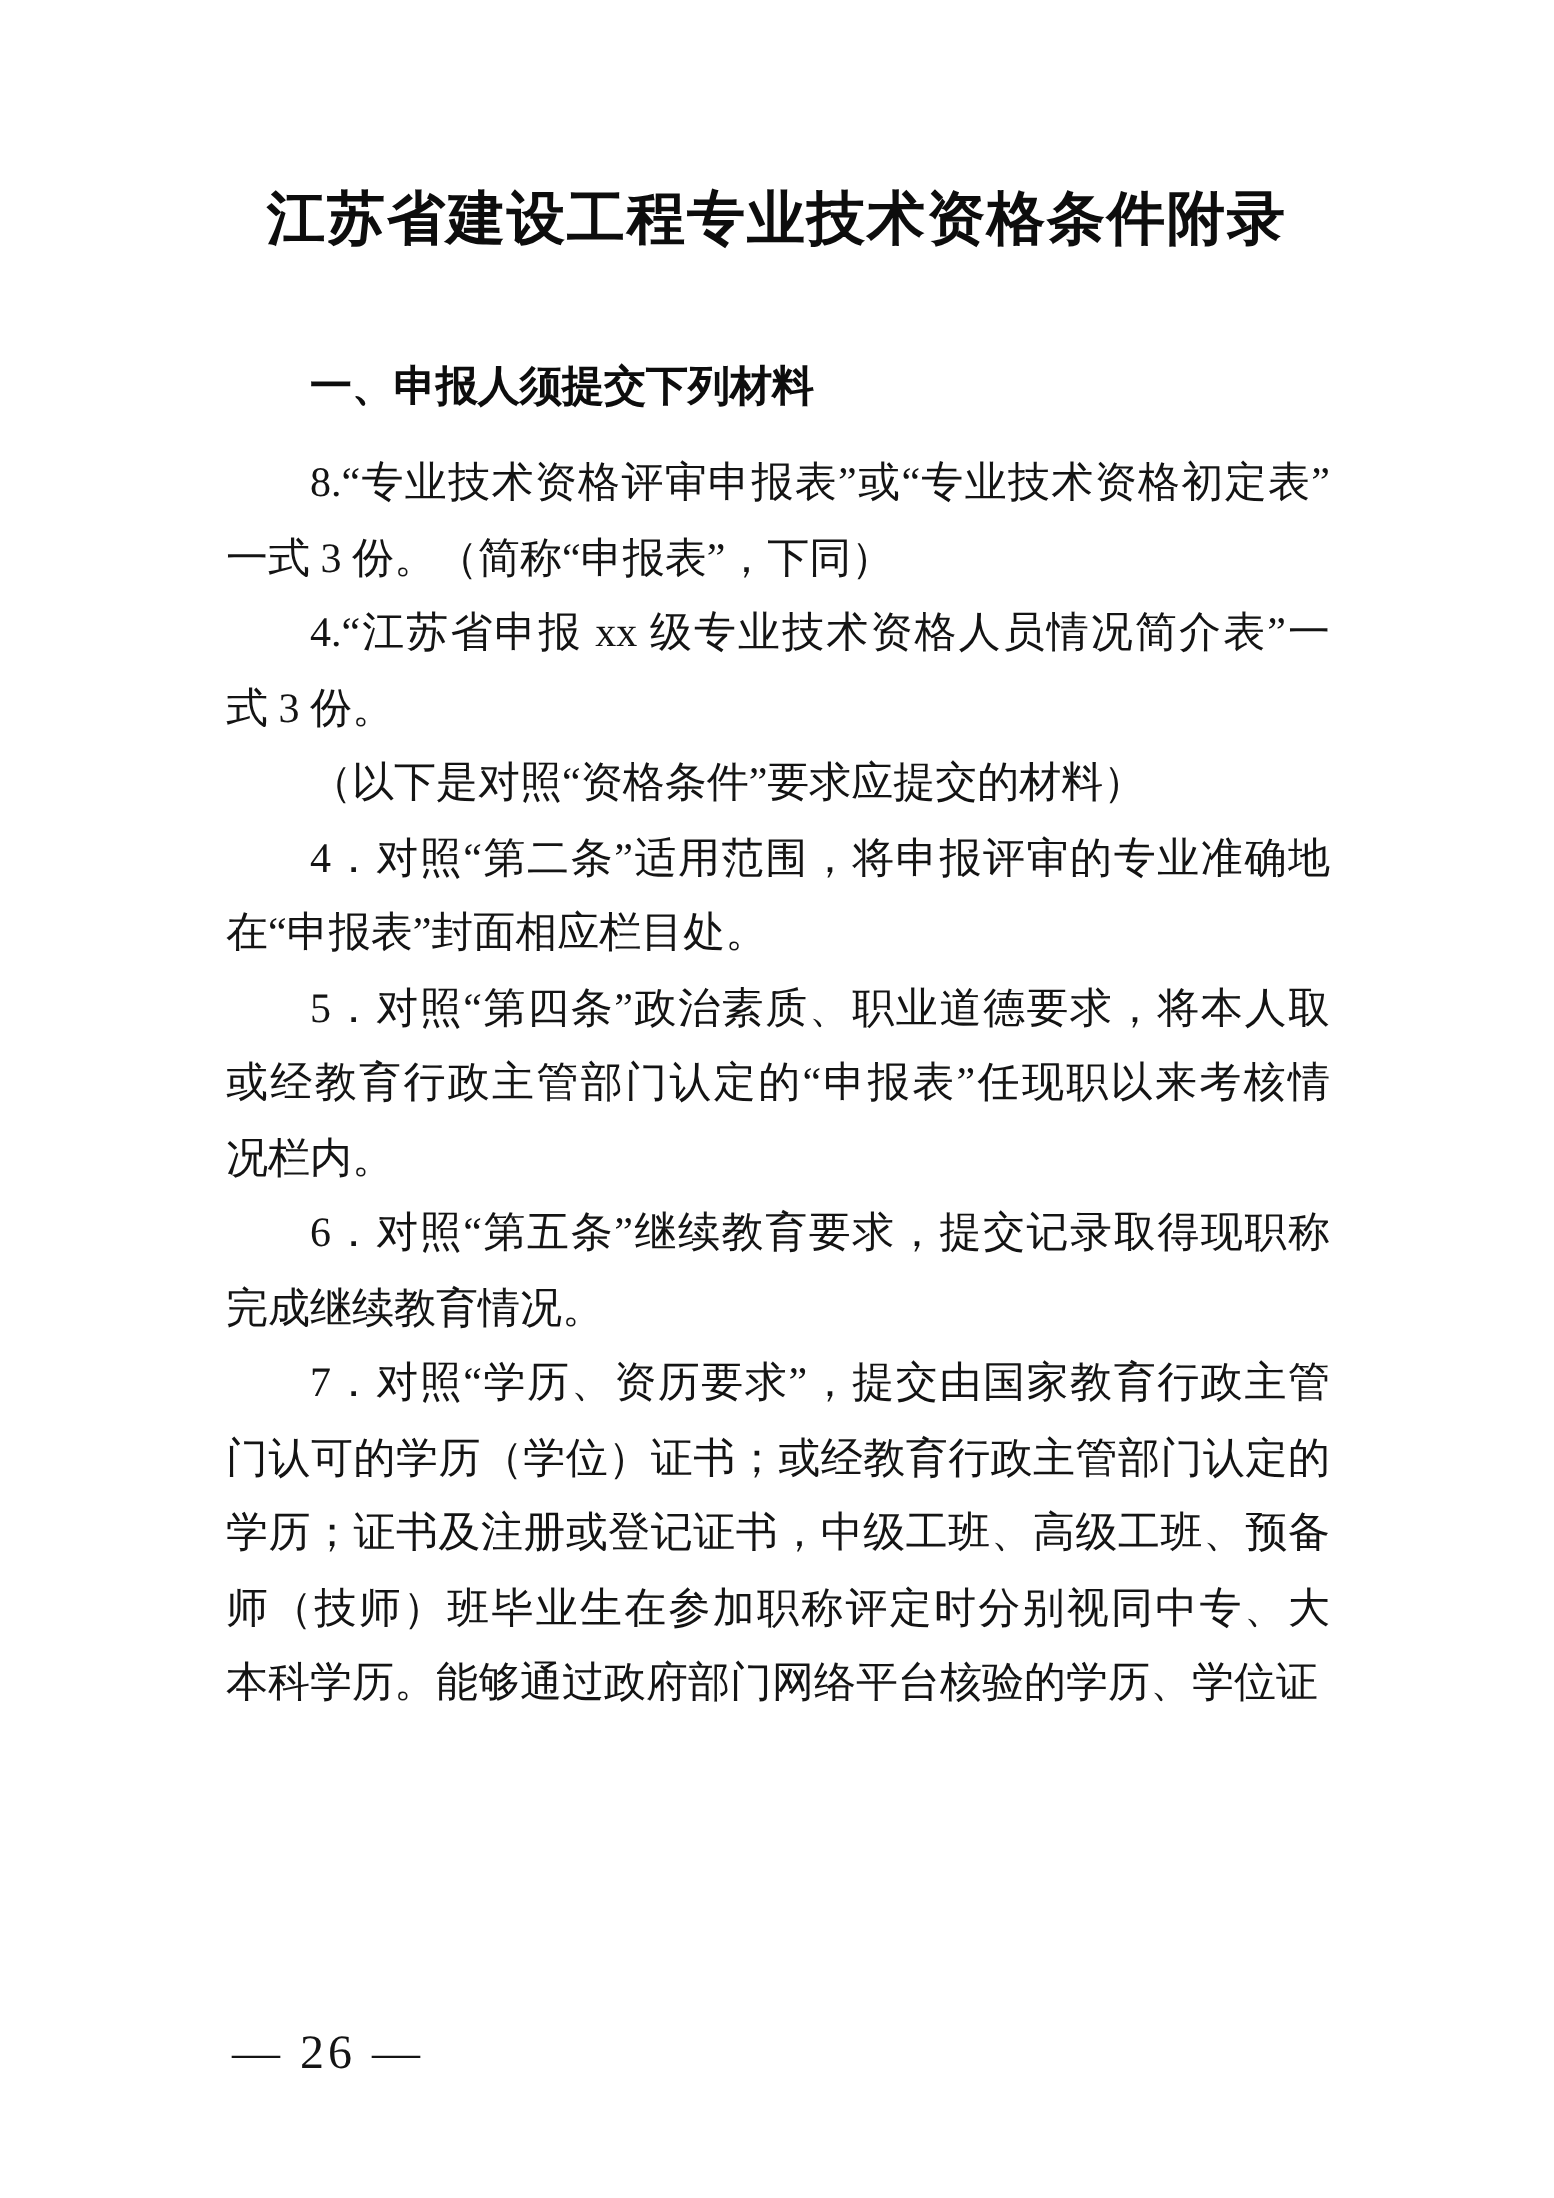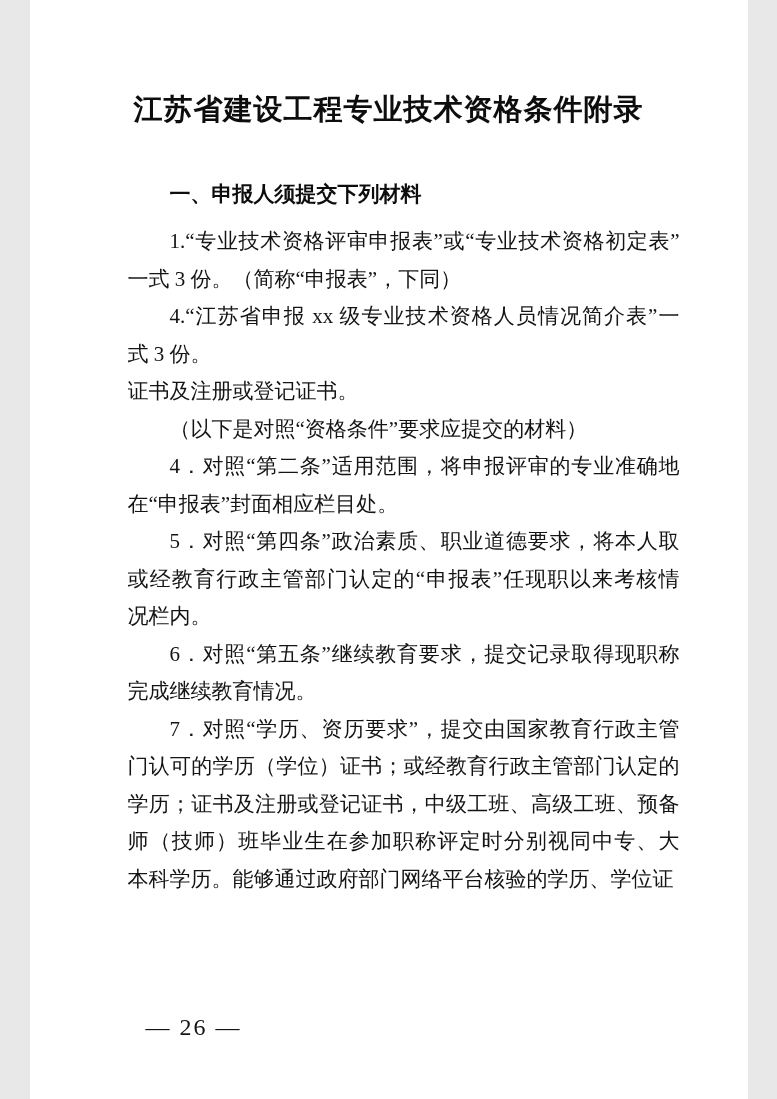--- a/index.html
+++ b/index.html
@@ -2,21 +2,21 @@
 <html lang="zh"><head>
 <meta charset="utf-8">
 <style>
   html, body {
     margin: 0;
     padding: 0;
     background: #e8e8e8;
   }
   .page {
     position: relative;
-    width: 718px;
+    width: 777px;
     height: 1099px;
     margin: 0 auto;
     background: #ffffff;
     overflow: hidden;
     color: #111111;
   }
   .doc-title {
     position: absolute;
     top: 90px;
     left: 0;
@@ -24,21 +24,21 @@
     text-align: center;
     font-family: "Liberation Sans", "DejaVu Sans", sans-serif;
     font-weight: bold;
     font-size: 29px;
     letter-spacing: 1px;
     color: #0d0d0d;
   }
   .content {
     position: absolute;
     top: 177px;
-    left: 98px;
+    left: 113px;
     width: 552px;
     font-family: "Liberation Serif", "DejaVu Serif", serif;
     font-size: 21px;
     color: #141414;
   }
   .section-heading {
     font-family: "Liberation Sans", "DejaVu Sans", sans-serif;
     font-weight: bold;
     font-size: 21px;
     padding-left: 42px;
@@ -73,25 +73,24 @@
 </head>
 <body>
 
 <div class="page">
 
   <div class="doc-title">江苏省建设工程专业技术资格条件附录</div>
 
   <div class="content">
     <div class="section-heading">一、申报人须提交下列材料</div>
     <div id="paragraphs">
-        <div class="line first">1.“专业技术资格评审申报表”或“专业技术资格初定表”</div>
+        <div class="line first">8.“专业技术资格评审申报表”或“专业技术资格初定表”</div>
         <div class="line last">一式 3 份。（简称“申报表”，下同）</div>
         <div class="line first">4.“江苏省申报 xx 级专业技术资格人员情况简介表”一</div>
         <div class="line last">式 3 份。</div>
-        <div class="line last">证书及注册或登记证书。</div>
         <div class="line first last">（以下是对照“资格条件”要求应提交的材料）</div>
         <div class="line first">4．对照“第二条”适用范围，将申报评审的专业准确地填</div>
         <div class="line last">在“申报表”封面相应栏目处。</div>
         <div class="line first">5．对照“第四条”政治素质、职业道德要求，将本人取得</div>
         <div class="line">或经教育行政主管部门认定的“申报表”任现职以来考核情</div>
         <div class="line last">况栏内。</div>
         <div class="line first">6．对照“第五条”继续教育要求，提交记录取得现职称后</div>
         <div class="line last">完成继续教育情况。</div>
         <div class="line first">7．对照“学历、资历要求”，提交由国家教育行政主管部</div>
         <div class="line">门认可的学历（学位）证书；或经教育行政主管部门认定的</div>

